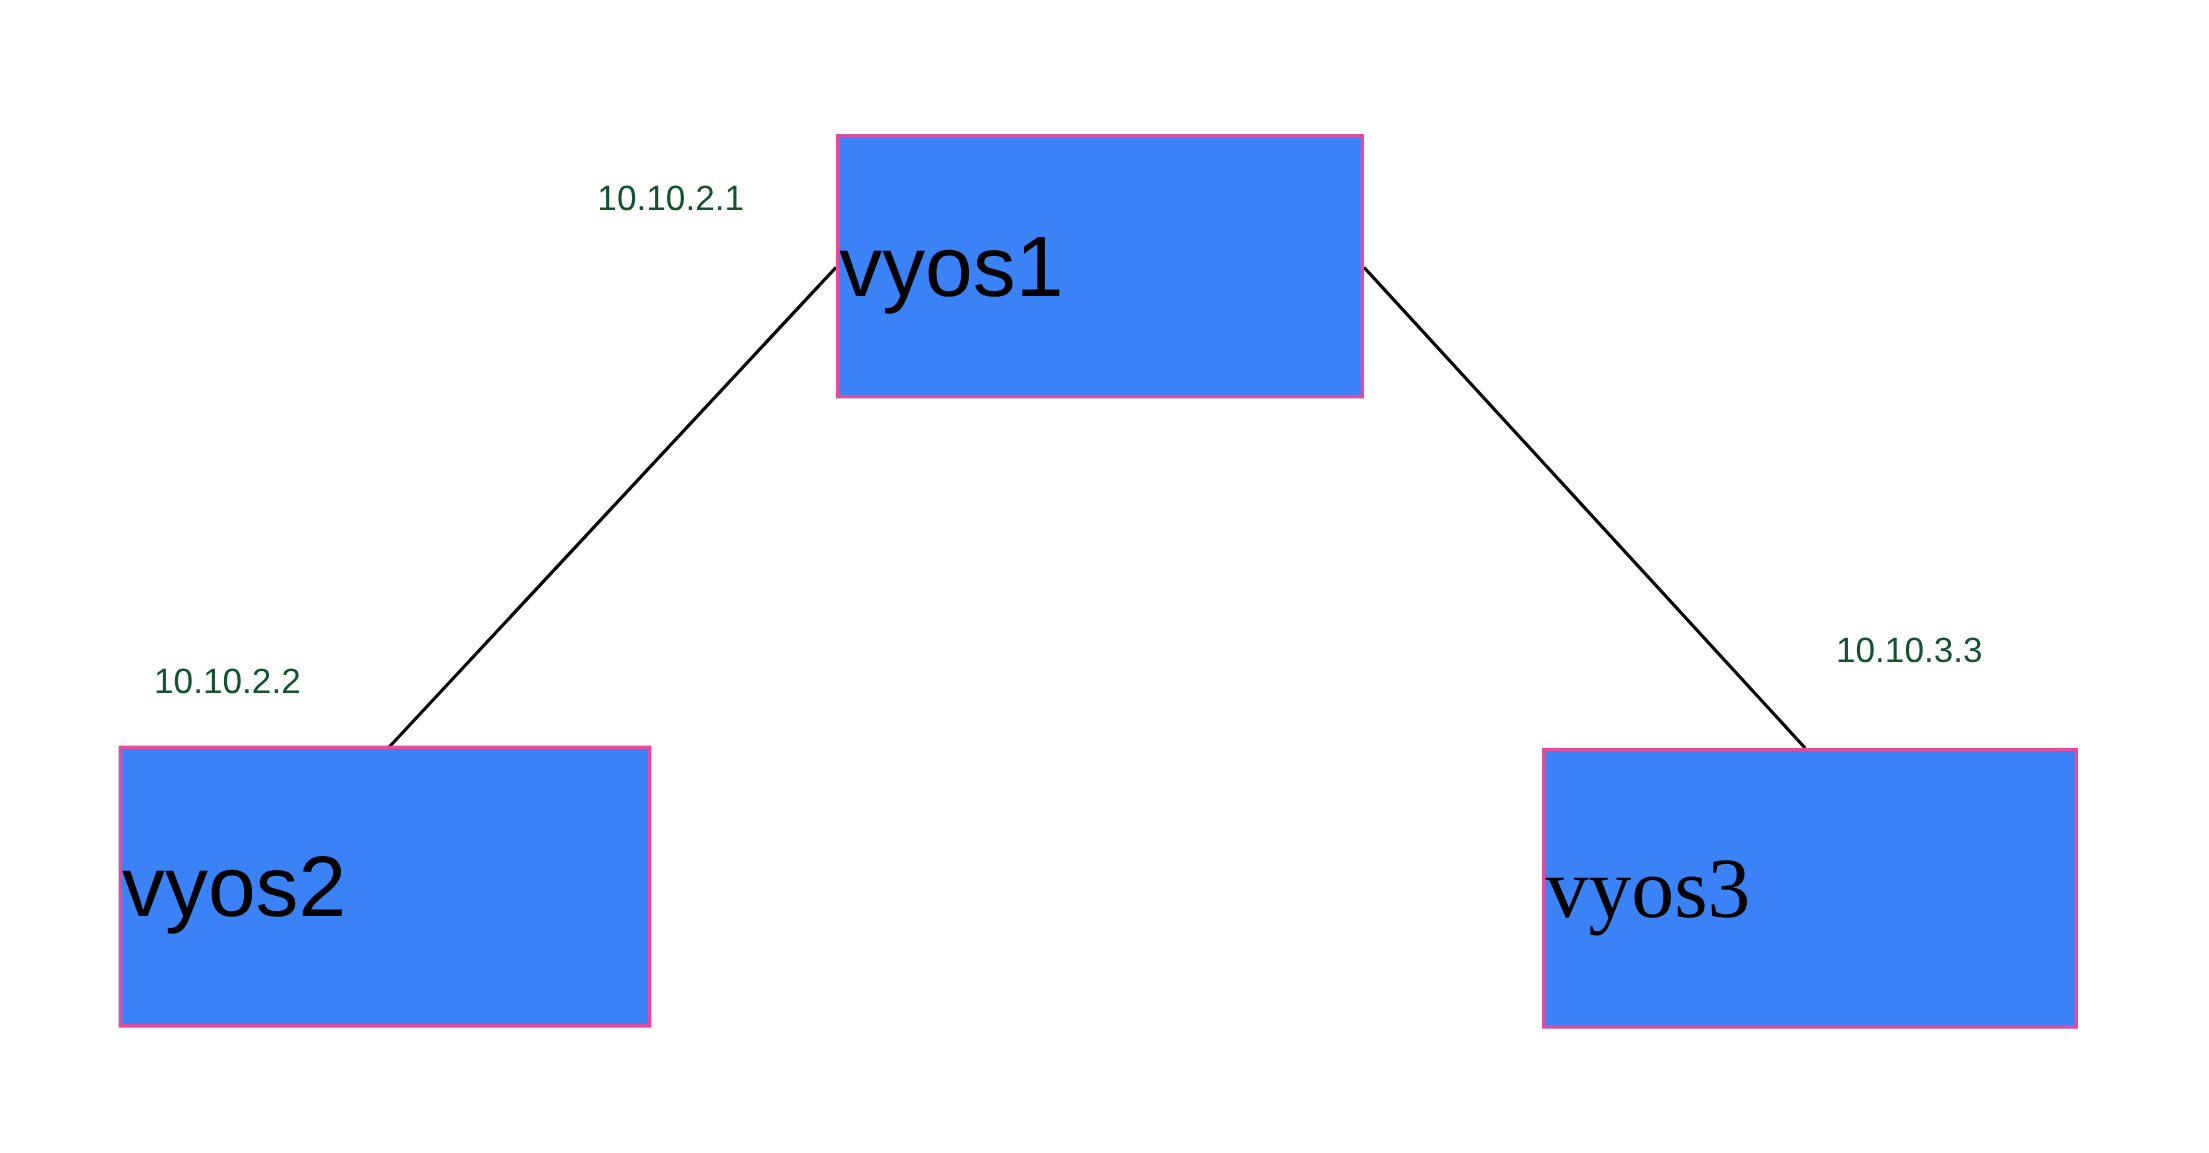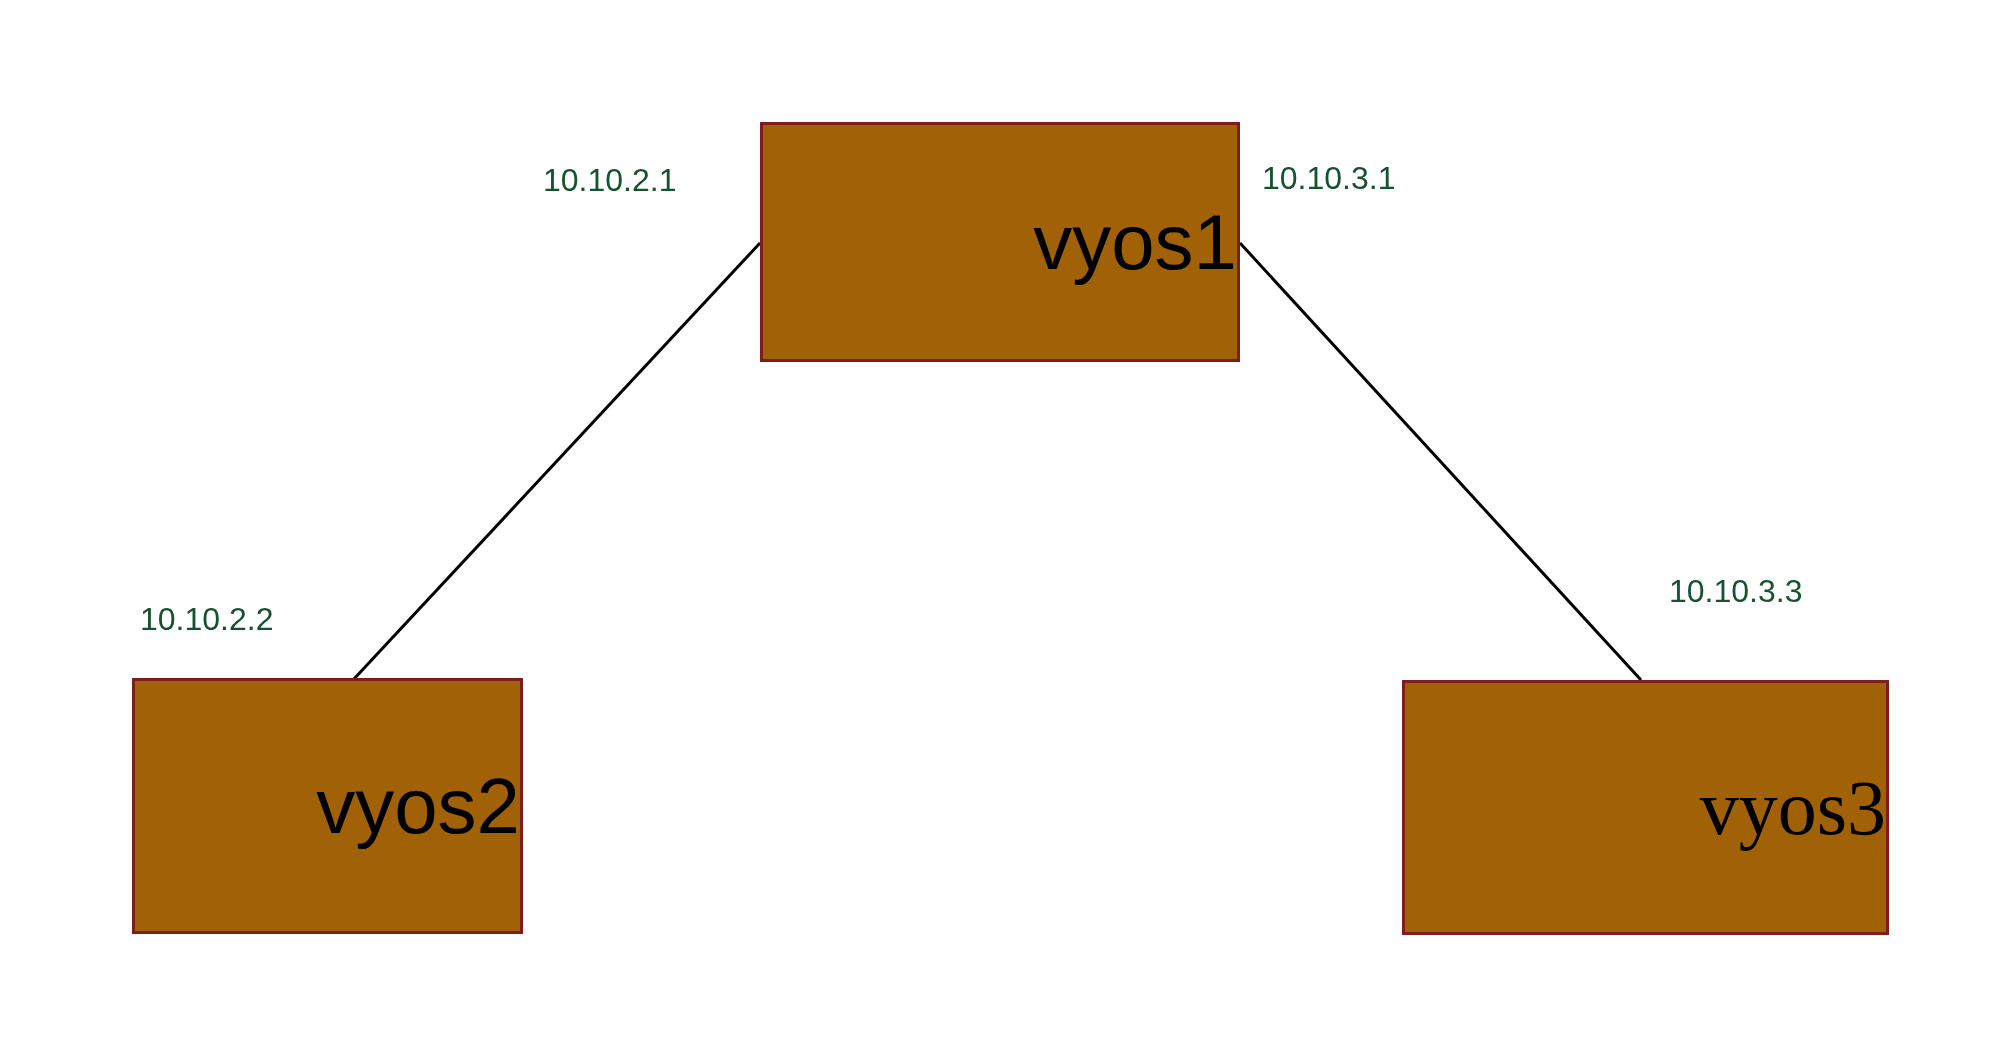--- a/index.html
+++ b/index.html
@@ -19,34 +19,34 @@
   .links-layer {
     position: absolute;
     left: 0;
     top: 0;
     width: 2008px;
     height: 1048px;
   }
   .node {
     position: absolute;
     box-sizing: border-box;
-    border: 3px solid #7f1d1d;
-    background: #a16207;
+    border: 3px solid #ec4899;
+    background: #3b82f6;
     display: flex;
     align-items: center;
-    justify-content: flex-end;
+    justify-content: flex-start;
   }
   .node-label {
     font-size: 78px;
     line-height: 1;
     color: #000000;
     white-space: nowrap;
   }
   .node-vyos1 { left: 760px;  top: 122px; width: 480px; height: 240px; }
-  .node-vyos2 { left: 132px;  top: 678px; width: 391px; height: 256px; }
+  .node-vyos2 { left: 108px;  top: 678px; width: 484px; height: 256px; }
   .node-vyos3 { left: 1402px; top: 680px; width: 487px; height: 255px; font-family: Liberation Serif, serif; }
   .ip-label {
     position: absolute;
     font-size: 32px;
     line-height: 46px;
     white-space: nowrap;
     color: #14532d;
   }
   .ip-a { left: 543px;  top: 157px; }
   .ip-b { left: 1262px; top: 155px; }
@@ -58,21 +58,20 @@
 
 <div class="canvas">
 
   <svg class="links-layer" viewBox="0 0 2008 1048" xmlns="http://www.w3.org/2000/svg">
     <line x1="760" y1="243" x2="353" y2="680" stroke="#000000" stroke-width="3"></line>
     <line x1="1240" y1="243" x2="1641" y2="680" stroke="#000000" stroke-width="3"></line>
   </svg>
 
   <span class="ip-label ip-a">10.10.2.1</span>
 
-  <span class="ip-label ip-b">10.10.3.1</span>
 
   <span class="ip-label ip-c">10.10.2.2</span>
 
   <span class="ip-label ip-d">10.10.3.3</span>
 
   <div class="node node-vyos1">
     <span class="node-label">vyos1</span>
   </div>
 
   <div class="node node-vyos2">

